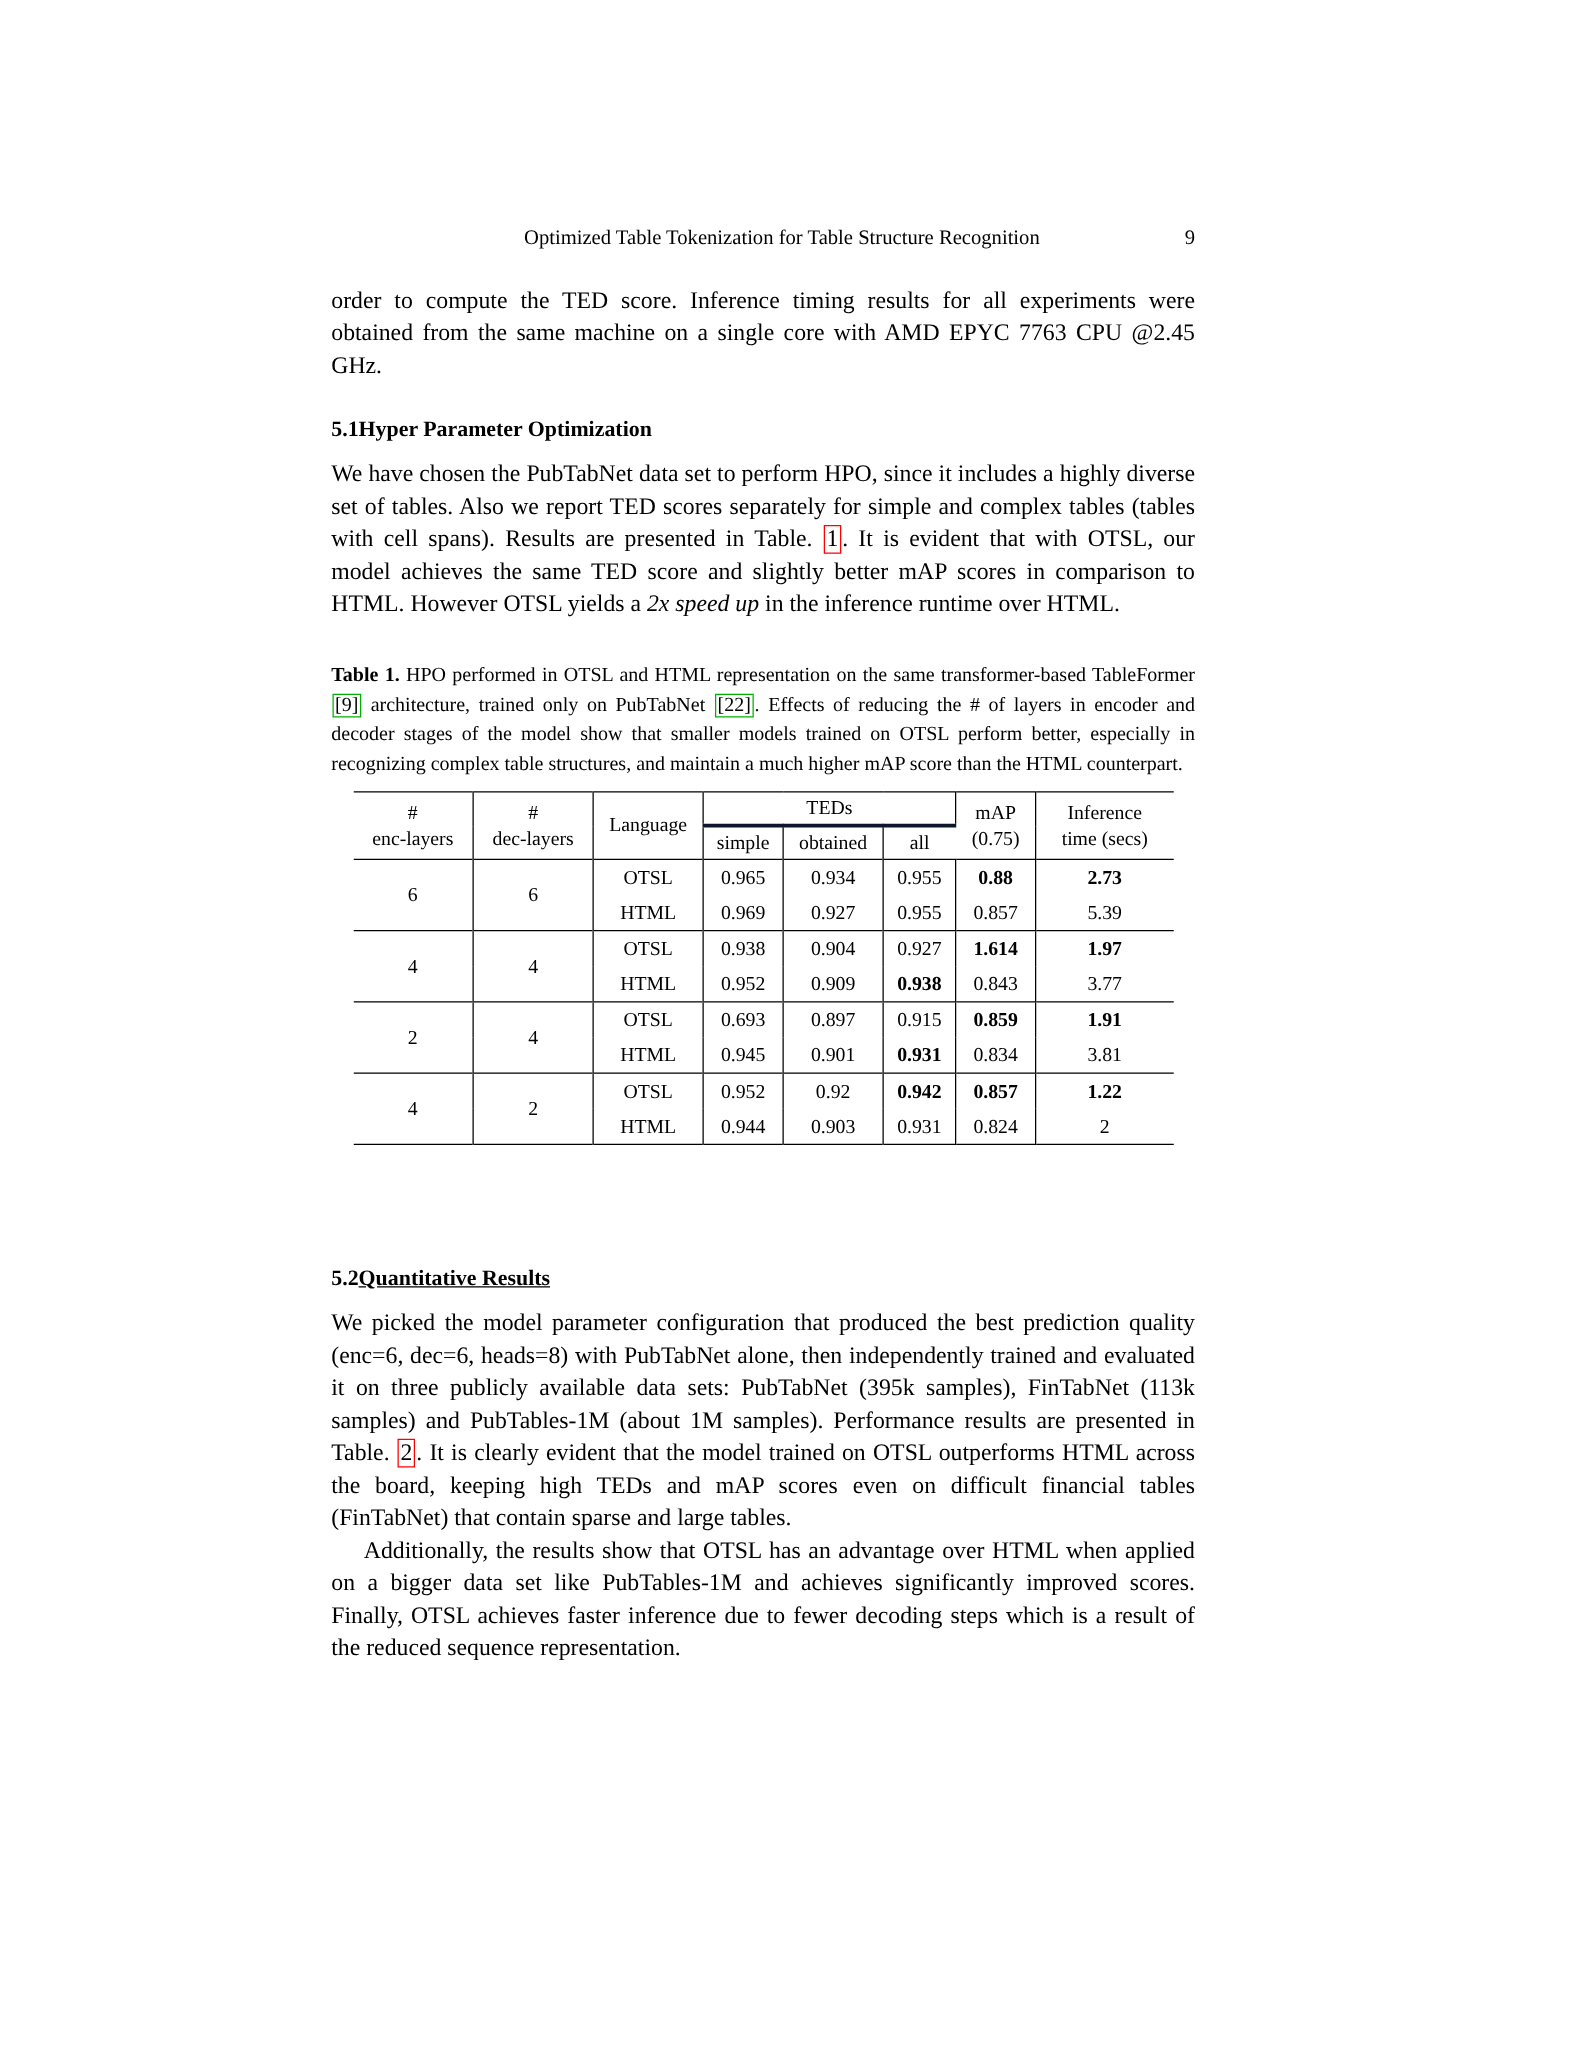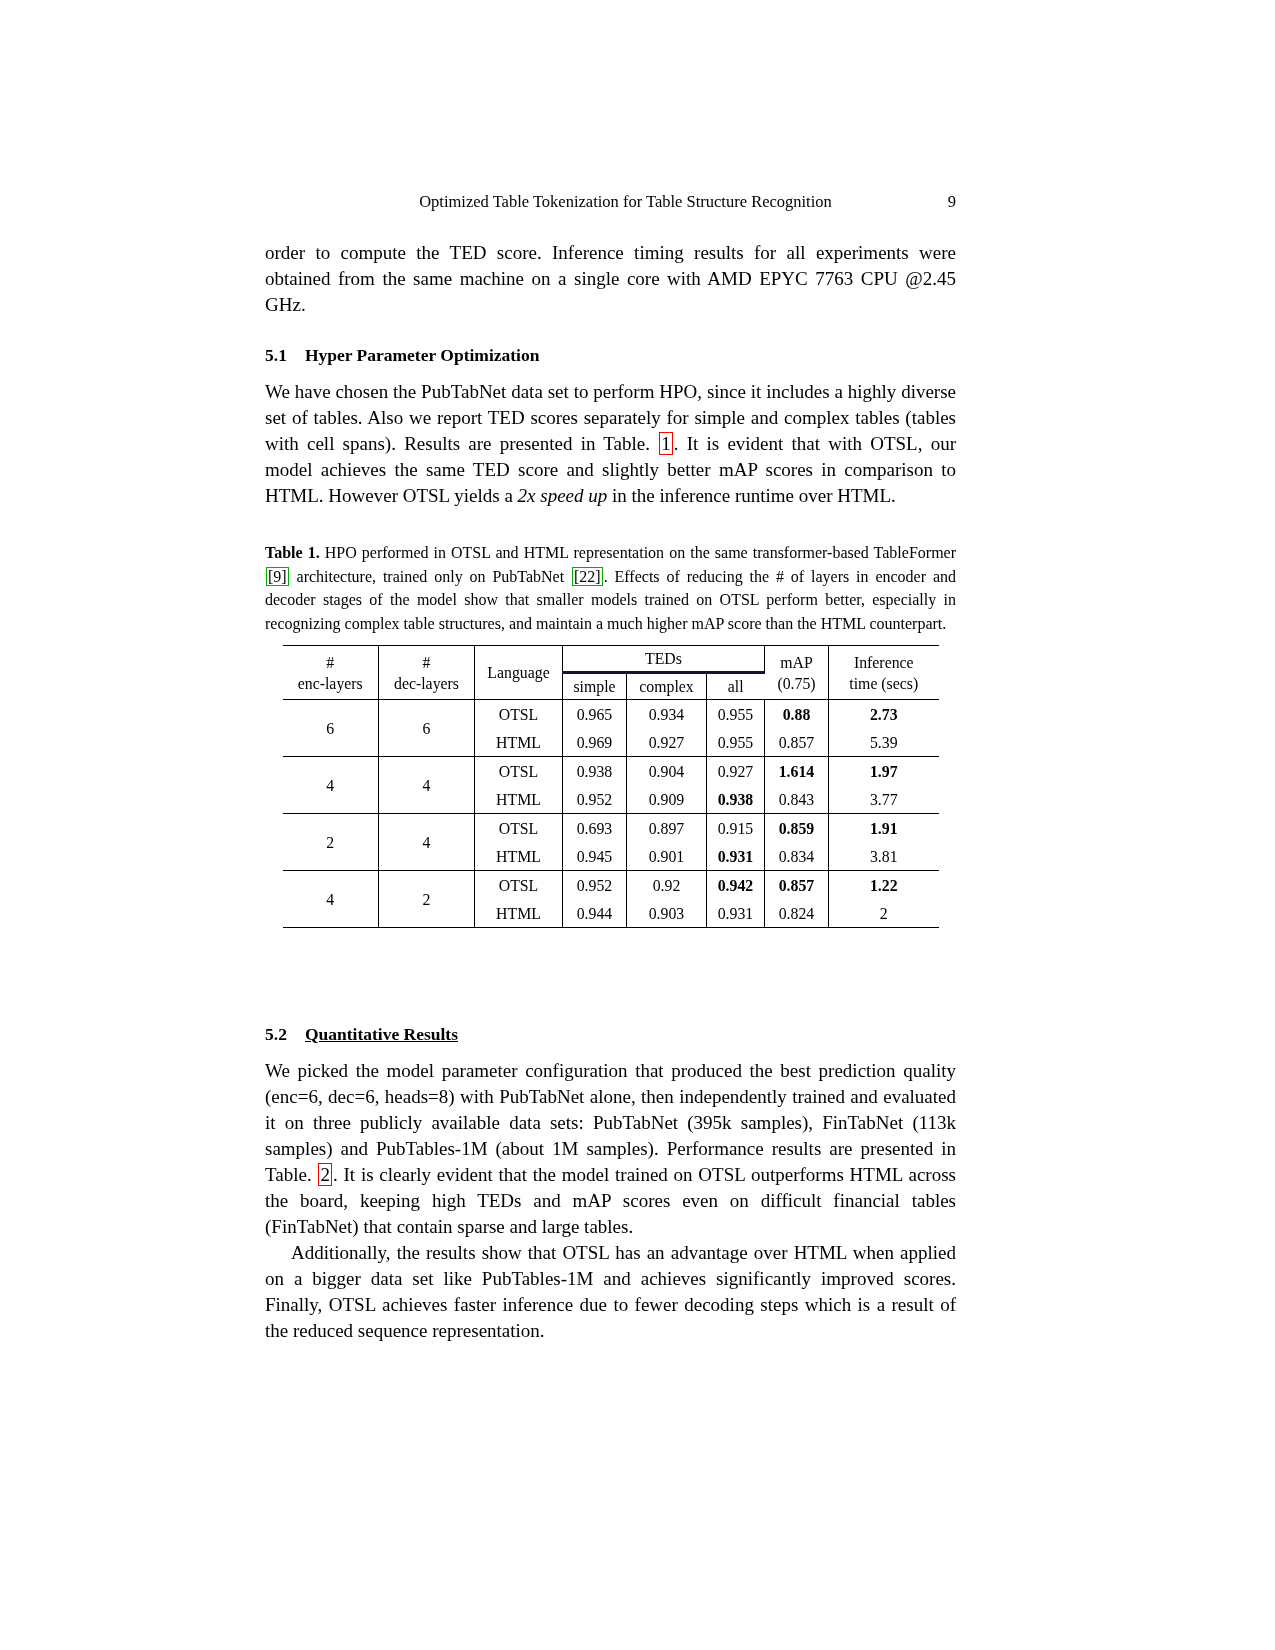--- a/index.html
+++ b/index.html
@@ -1,31 +1,31 @@
 <!DOCTYPE html>
 <html lang="en"><head>
 <meta charset="utf-8">
 <style>
   html, body { margin: 0; padding: 0; background: #ffffff; }
   body {
     width: 1275px; height: 1650px; position: relative; overflow: hidden;
     font-family: "Liberation Serif", "DejaVu Serif", serif;
     color: #000;
   }
-  .page { position: absolute; left: 265px; top: 192px; width: 691px; }
+  .page { position: absolute; left: 265px; top: 180px; width: 691px; }
 
   .running-header { position: relative; font-size: 16.5px; line-height: 20px; margin-bottom: 28px; }
   .running-title { display: block; text-align: center; padding-left: 30px; }
   .page-number { position: absolute; right: 0; top: 0; }
 
   p.body { font-size: 19px; line-height: 26px; text-align: justify; margin: 0; }
   p.indent { text-indent: 26px; }
 
   .section-heading { font-size: 17.5px; font-weight: bold; margin-top: 27px; margin-bottom: 13px; }
-  .section-number { display: inline-block; margin-right: 18px; }
+  .section-number { display: inline-block; }
 
   .caption { font-size: 16px; line-height: 23.5px; text-align: justify; margin-top: 32px; }
   .cap-label { font-weight: bold; }
 
   .refbox, .citebox {
     border: 1px solid #ff0000; padding: 0 1px; margin: 0 1px;
     text-decoration: none; color: inherit; cursor: pointer;
   }
   .citebox { border-color: #00b000; }
   em { font-style: italic; }
@@ -94,21 +94,21 @@
             <div>mAP</div>
             <div>(0.75)</div>
           </th>
           <th rowspan="2">
             <div>Inference</div>
             <div>time (secs)</div>
           </th>
         </tr>
         <tr>
           <th>simple</th>
-          <th>complex</th>
+          <th>obtained</th>
           <th>all</th>
         </tr>
       </thead>
 
       <tbody>
         <tr>
           <td rowspan="2">6</td>
           <td rowspan="2">6</td>
           <td>OTSL</td>
           <td>0.965</td>

